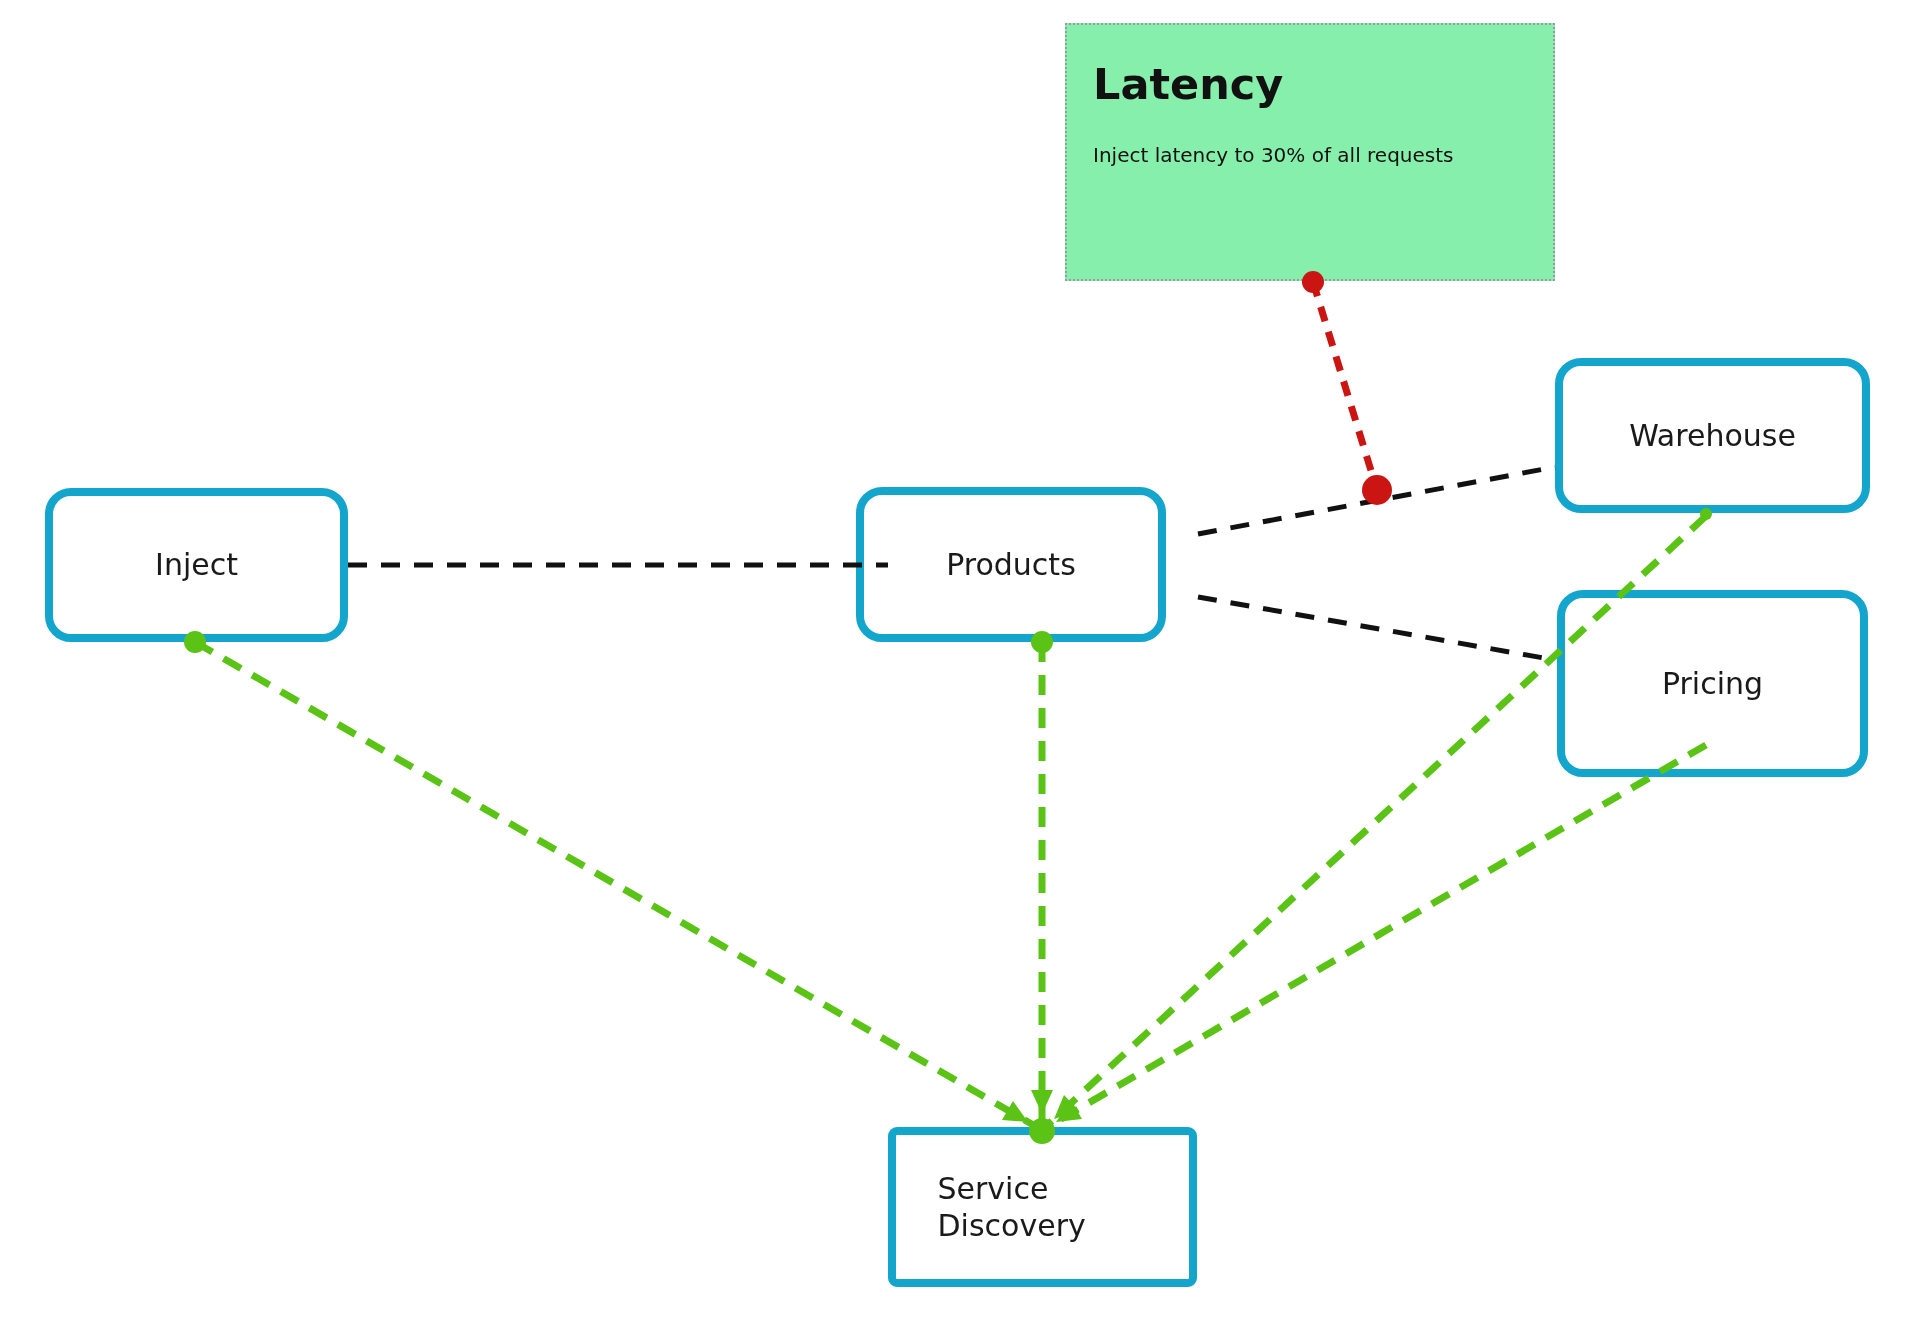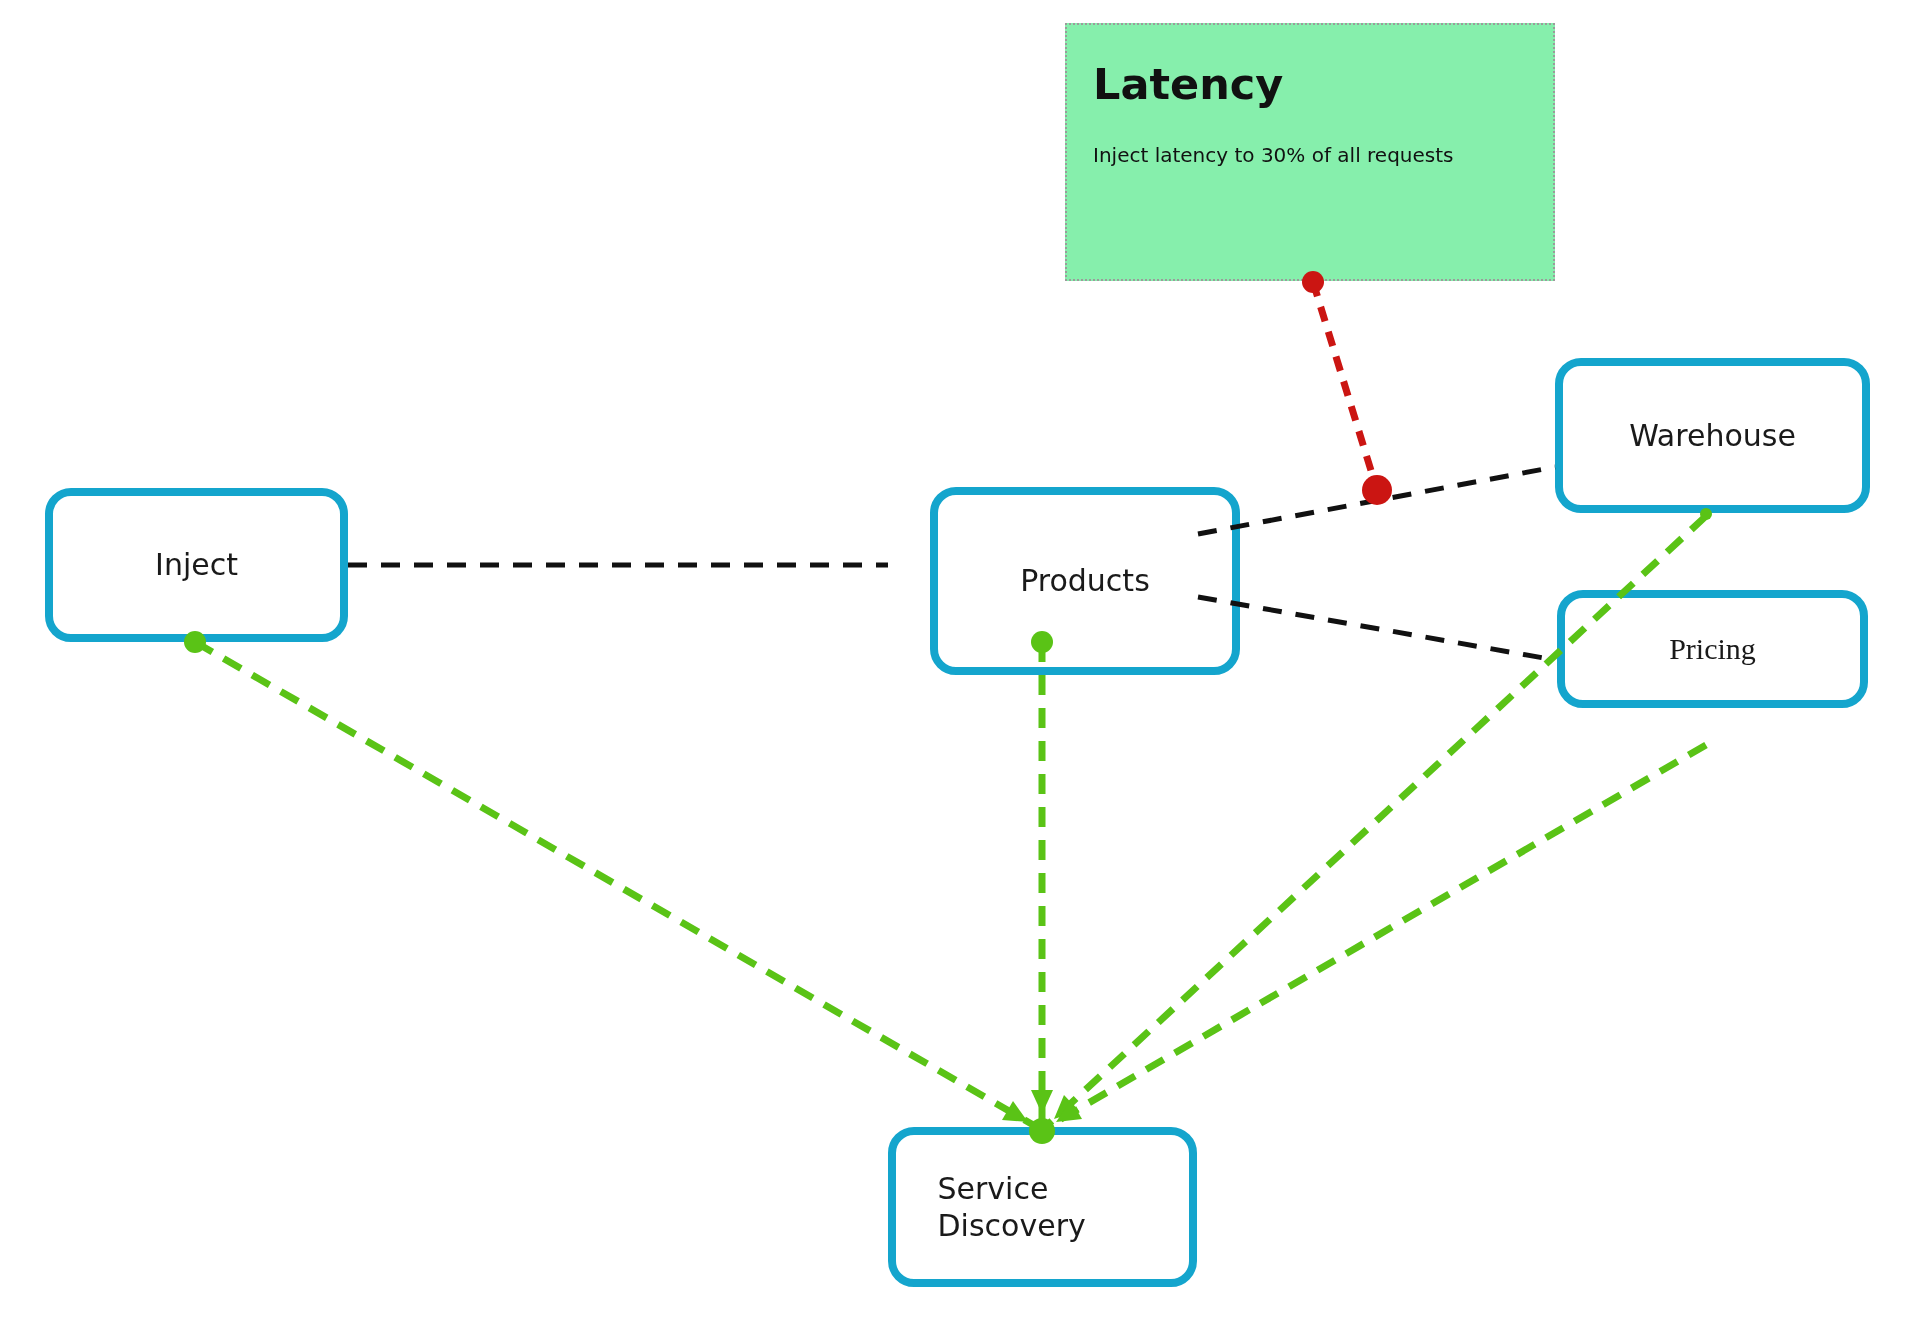--- a/index.html
+++ b/index.html
@@ -37,24 +37,24 @@
     z-index:1;
   }
   .node-label{
     font-size:30px;
     line-height:1.25;
     text-align:left;
     color:var(--node-label);
   }
   .narrow-label{max-width:210px;}
   #node-gateway          {left:45px;  top:488px;  width:303px; height:154px;}
-  #node-products         {left:930px; top:487px;  width:310px; height:188px;}
+  #node-products         {left:856px; top:487px;  width:310px; height:155px;}
   #node-warehouse        {left:1555px;top:358px;  width:315px; height:155px;}
-  #node-pricing          {left:1557px;top:590px;  width:311px; height:118px;font-family:Liberation Serif, serif;}
-  #node-service-discovery{left:888px; top:1127px; width:309px; height:160px;}
+  #node-pricing          {left:1557px;top:590px;  width:311px; height:187px;}
+  #node-service-discovery{left:888px; top:1127px; width:309px; height:160px;border-radius:9px;}
   .annotation{
     position:absolute;
     left:1065px;
     top:23px;
     width:490px;
     height:258px;
     box-sizing:border-box;
     border:2px dotted var(--annotation-border);
     background:#86efac;
     padding:30px 20px 0 26px;

